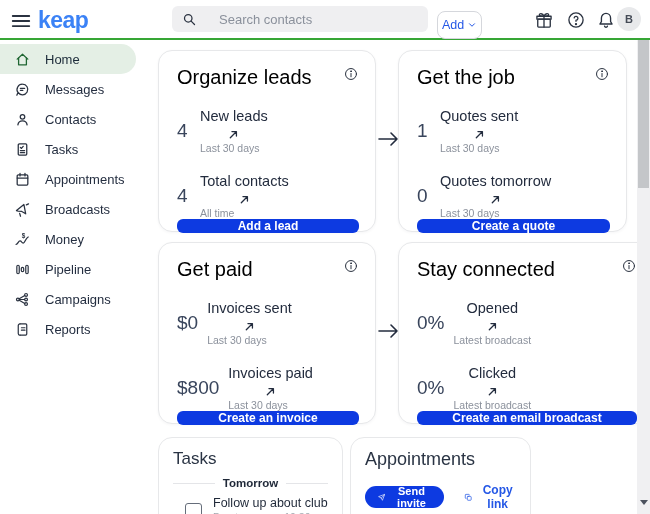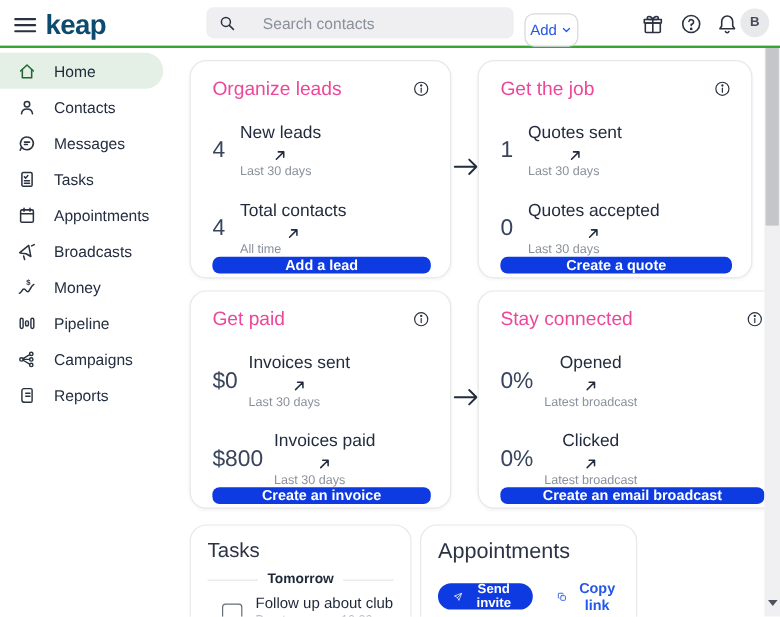--- a/index.html
+++ b/index.html
@@ -7,21 +7,21 @@
   .app {
     position:relative; width:650px; height:514px; overflow:hidden;
     background:#fff; font-family:"Liberation Sans", sans-serif; color:#232c3e;
   }
   
   .topbar {
     position:absolute; left:0; top:0; width:650px; height:40px;
     background:#fff; border-bottom:2px solid #36a635; display:flex; align-items:center;
   }
   .hamburger { position:absolute; left:10px; top:10px; width:22px; height:20px; background:none; border:none; cursor:pointer; }
-  .logo { position:absolute; left:38px; top:7px; font-size:23px; font-weight:800; color:#0c4a6e; letter-spacing:-0.5px; }
+  .logo { position:absolute; left:38px; top:7px; font-size:23px; font-weight:800; color:#3b82f6; letter-spacing:-0.5px; }
   .searchbox {
     position:absolute; left:172px; top:6px; width:256px; height:26px;
     background:#efeff1; border-radius:6px; display:flex; align-items:center; gap:22px; padding:0 10px; cursor:text;
   }
   .search-placeholder { font-size:13px; color:#8a909b; }
   .add-btn {
     position:absolute; left:437px; top:11px; width:45px; height:28px;
     background:#fff; border:1px solid #d5d7dc; border-radius:8px;
     display:flex; align-items:center; justify-content:center; gap:3px; cursor:pointer;
   }
@@ -43,21 +43,21 @@
   .sicon svg { width:17px; height:17px; }
   .slabel { font-size:13px; font-weight:500; color:#242e40; }
   svg.ic { fill:none; stroke:#2a3240; stroke-width:1.8; stroke-linecap:round; stroke-linejoin:round; }
   
   .mcard {
     position:absolute; background:#fff; border:1px solid #e7e8ea; border-radius:14px;
     box-shadow:0 1px 3px rgba(20,30,50,.04); height:182px;
     display:flex; flex-direction:column; padding:15px 16px 12px 18px;
   }
   .mhead { display:flex; justify-content:space-between; align-items:flex-start; }
-  .mtitle { font-size:16px; font-weight:500; color:#ec4899; }
+  .mtitle { font-size:20px; font-weight:500; color:#000000; }
   .info-btn { background:none; border:none; cursor:pointer; width:16px; height:16px; padding:0; }
   .stat { display:flex; align-items:center; gap:9px; margin-top:19px; cursor:pointer; }
   .stat-value { font-size:19px; color:#39455c; min-width:14px; text-align:left; }
   .stat-label { font-size:14.5px; color:#232c3e; display:flex; align-items:center; gap:5px;flex-direction:column; }
   .stat-sub { font-size:10.5px; color:#8b919c; margin-top:2px; }
   .cta {
     margin-top:auto; height:25px; border:none; border-radius:6px; background:#0d3ae1;
     color:#fff; font-size:12px; font-weight:bold; cursor:pointer; width:100%;
     font-family:"Liberation Sans", sans-serif;
   }
@@ -143,34 +143,34 @@
           <svg class="ic" viewBox="0 0 24 24">
             <path d="M4.5 11.5L12 4.5l7.5 7"></path>
             <path d="M6.5 9.8V19.5h11V9.8"></path>
           </svg>
         </span>
       <span class="slabel">Home</span>
     </div>
     <div class="side-item">
       <span class="sicon">
           <svg class="ic" viewBox="0 0 24 24">
+            <path d="M12 4.5a7.5 7.5 0 1 1-6.3 11.6L4 20l1.6-3.8A7.5 7.5 0 0 1 12 4.5z"></path>
+            <path d="M9 10.5h6M9 13.2h3.5"></path>
+          </svg>
+        </span>
+      <span class="slabel">Messages</span>
+    </div>
+    <div class="side-item">
+      <span class="sicon">
+          <svg class="ic" viewBox="0 0 24 24">
             <circle cx="12" cy="8.2" r="3.2"></circle>
             <path d="M5.5 19.5c.5-3.6 3-5.6 6.5-5.6s6 2 6.5 5.6"></path>
           </svg>
         </span>
       <span class="slabel">Contacts</span>
-    </div>
-    <div class="side-item">
-      <span class="sicon">
-          <svg class="ic" viewBox="0 0 24 24">
-            <path d="M12 4.5a7.5 7.5 0 1 1-6.3 11.6L4 20l1.6-3.8A7.5 7.5 0 0 1 12 4.5z"></path>
-            <path d="M9 10.5h6M9 13.2h3.5"></path>
-          </svg>
-        </span>
-      <span class="slabel">Messages</span>
     </div>
     <div class="side-item">
       <span class="sicon">
           <svg class="ic" viewBox="0 0 24 24">
             <rect x="6" y="4" width="12" height="16" rx="1.5"></rect>
             <path d="M9 9l1.5 1.5L13 7.5"></path>
             <path d="M9 13.5h6M9 16.5h6"></path>
           </svg>
         </span>
       <span class="slabel">Tasks</span>
@@ -294,21 +294,21 @@
               <path d="M2.5 9.5L9 3M4.3 2.8h4.9v4.9"></path>
             </svg>
           </div>
         <div class="stat-sub">Last 30 days</div>
       </div>
     </div>
     <div class="stat">
       <span class="stat-value">0</span>
       <div>
         <div class="stat-label">
-            <span>Quotes accepted</span>
+            <span>Quotes tomorrow</span>
             <svg width="11" height="11" viewBox="0 0 12 12" style="fill:none;stroke:#232c3e;stroke-width:1.4;stroke-linecap:round;stroke-linejoin:round">
               <path d="M2.5 9.5L9 3M4.3 2.8h4.9v4.9"></path>
             </svg>
           </div>
         <div class="stat-sub">Last 30 days</div>
       </div>
     </div>
     <button class="cta">Create a quote</button>
   </section>
 

